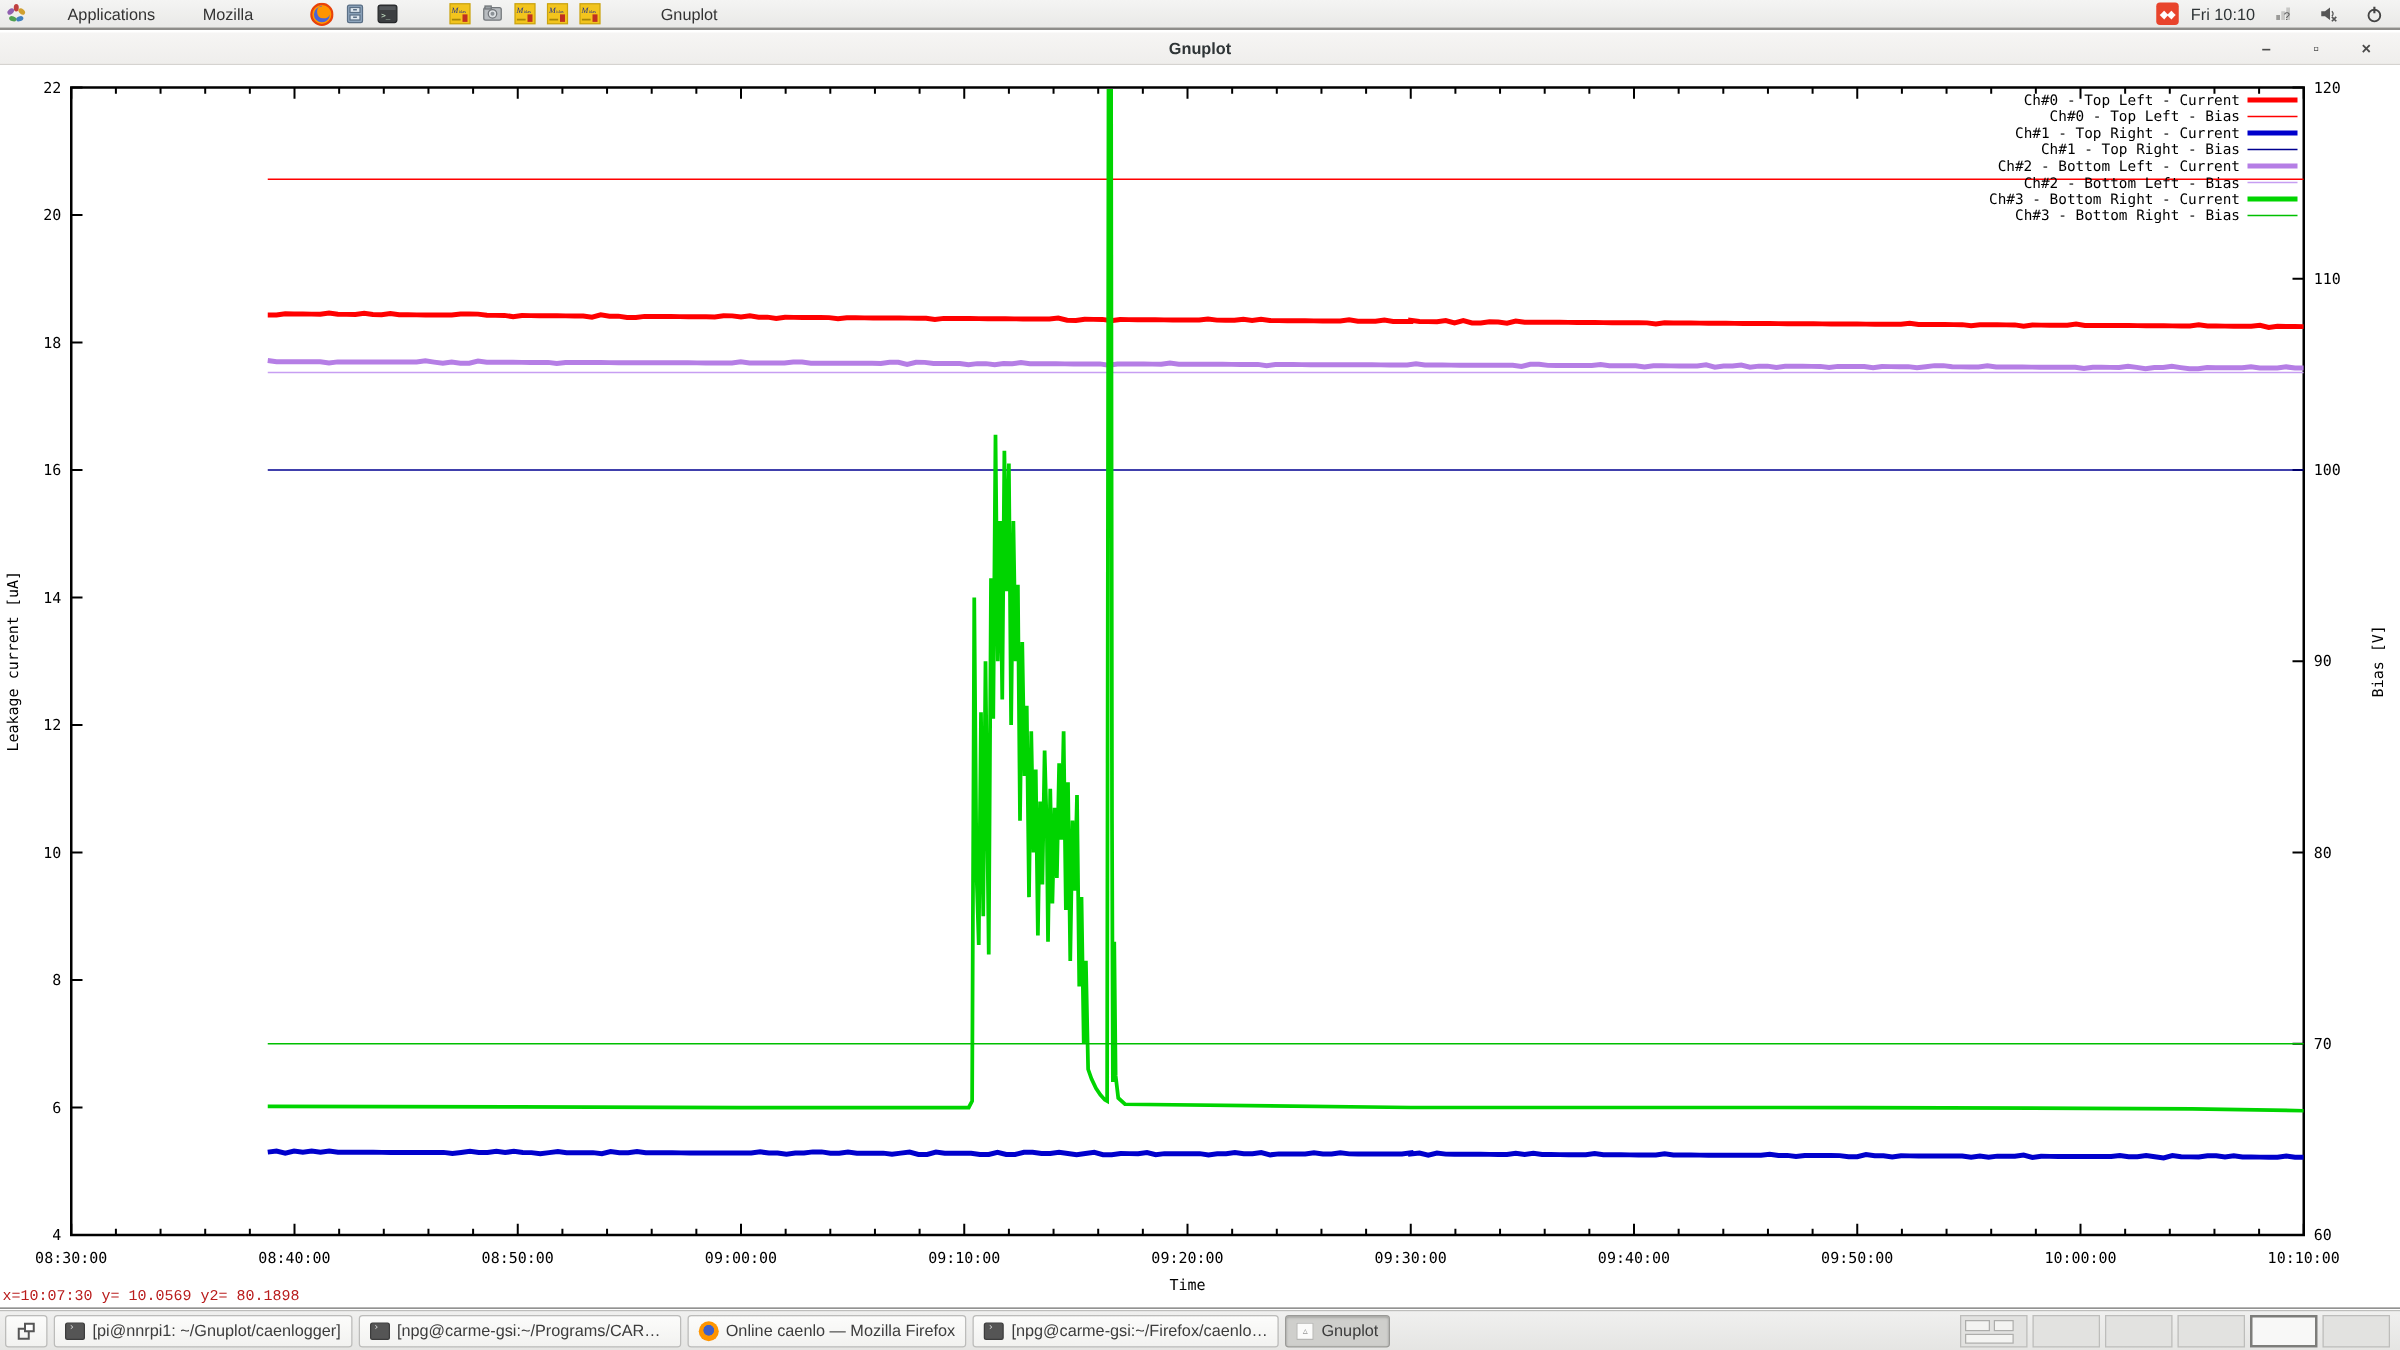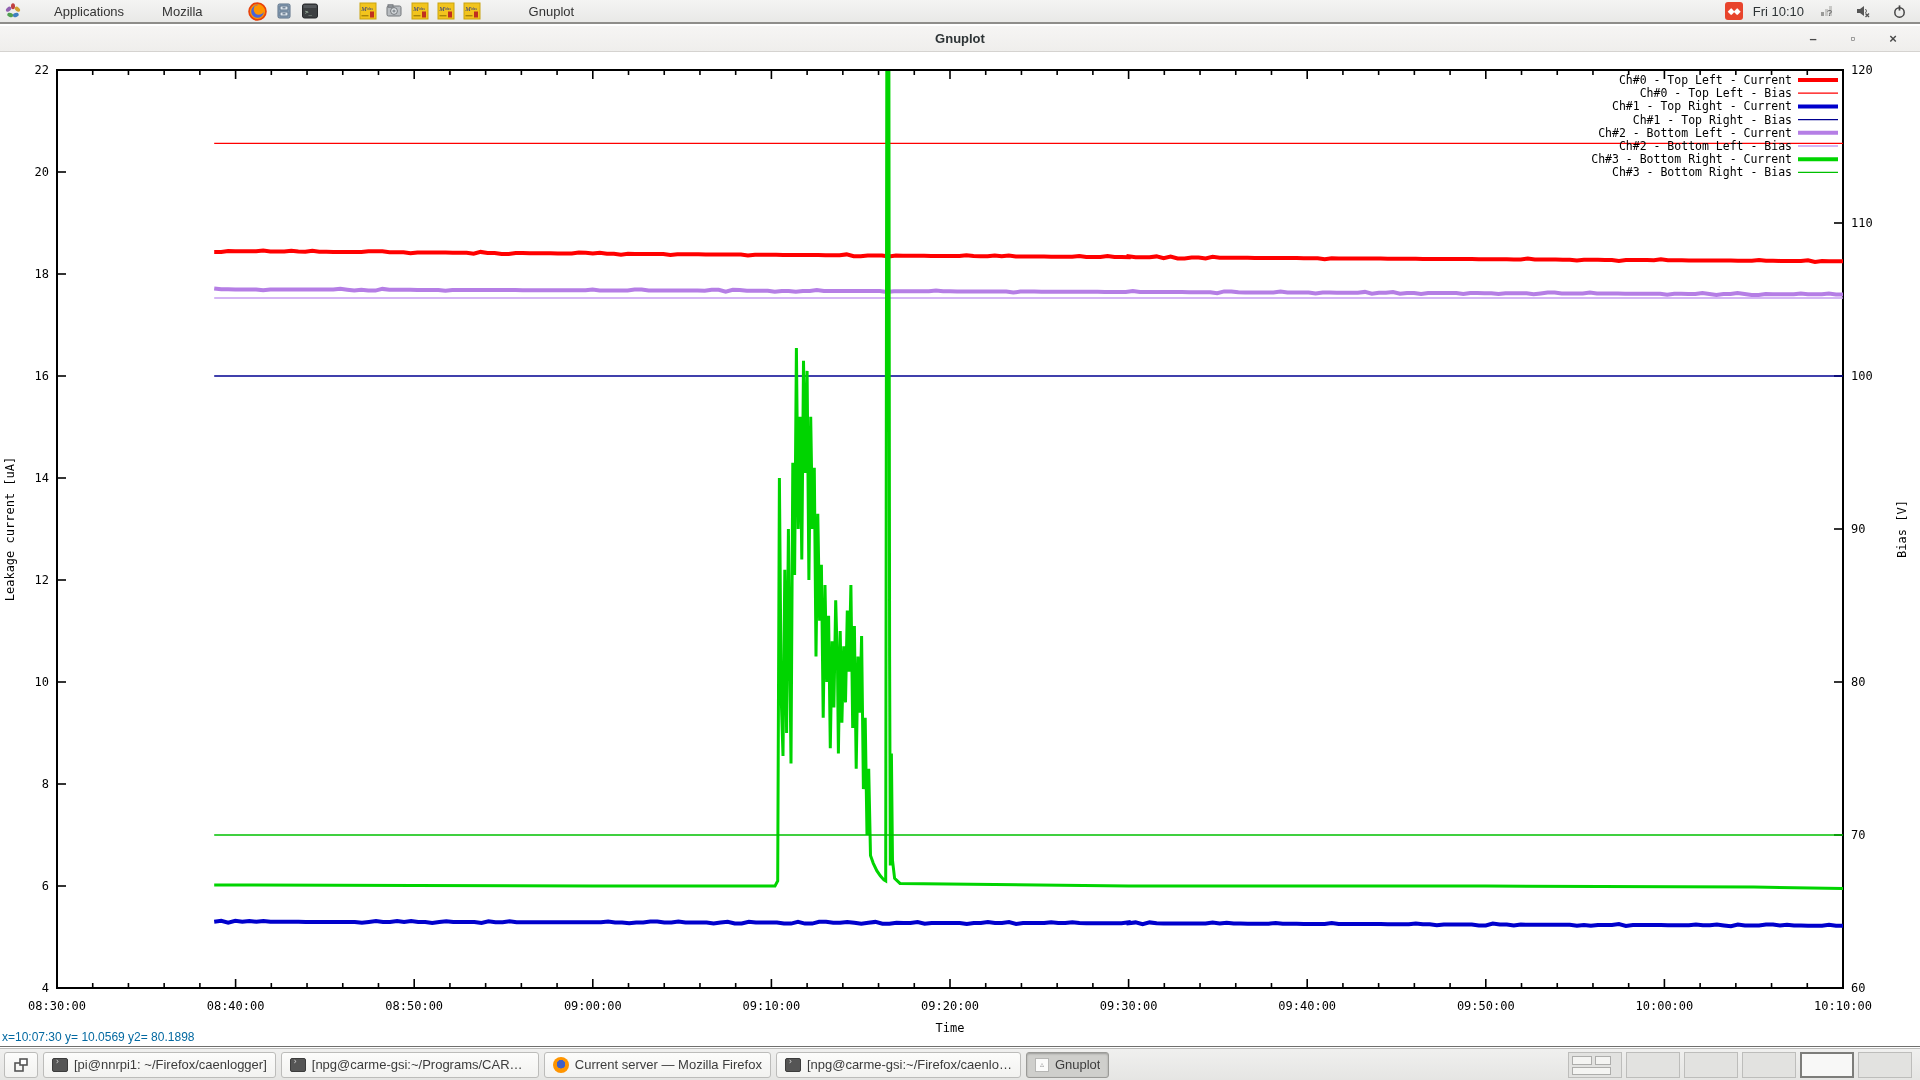--- a/index.html
+++ b/index.html
@@ -26,21 +26,21 @@
     font-size:13px; font-weight:bold; color:#2e3436; }
   #win-controls { position:absolute; right:18px; display:flex; gap:22px; }
   .win-btn { width:18px; height:18px; display:flex; align-items:center; justify-content:center;
     color:#4a4a4a; font-size:13px; font-weight:bold; cursor:default; }
 
   
   #gnuplot-area { position:absolute; left:0; top:52px; width:1920px; height:995px;
     background:#ffffff; border-bottom:1px solid #6f6f6d; }
   #plot-svg { position:absolute; left:0; top:0; }
   #status-line { position:absolute; left:2px; bottom:2px;
-    font-family:Liberation Sans, sans-serif; font-size:12px; color:#0369a1; }
+    font-family:Liberation Mono, monospace; font-size:12px; color:#b91c1c; }
 
   
   #taskbar { position:absolute; left:0; top:1048px; width:1920px; height:32px;
     background:linear-gradient(#f0f0ef,#e5e5e3); border-top:1px solid #bdbdbb;
     display:flex; align-items:center; padding:0 4px; gap:5px; }
   .task-btn { height:26px; border:1px solid #bcbcba; border-radius:3px;
     background:linear-gradient(#fcfcfb,#f2f2f0); display:flex; align-items:center;
     gap:6px; padding:0 8px; font-size:13px; color:#3c3c3c; white-space:nowrap;
     overflow:hidden; cursor:default; }
   .task-btn.active { background:#cfcfcc; border-color:#9a9a97; box-shadow:inset 0 1px 2px rgba(0,0,0,.25); }
@@ -376,29 +376,29 @@
 <div id="taskbar">
   <div class="task-btn" id="show-desktop">
     <svg width="16" height="16" viewBox="0 0 16 16">
       <rect x="2" y="6" width="8" height="8" fill="none" stroke="#555" stroke-width="1.6"></rect>
       <rect x="7" y="2" width="7" height="6" fill="#fff" stroke="#555" stroke-width="1.6"></rect>
     </svg>
   </div>
   <div id="task-items" style="display:flex;gap:5px;">
       <div class="task-btn">
         <span class="term-ico">›</span>
-      <span class="task-label">[pi@nnrpi1: ~/Firefox/caenlogger]</span>
+      <span class="task-label">[pi@nnrpi1: ~/Gnuplot/caenlogger]</span>
       </div>
       <div class="task-btn">
         <span class="term-ico">›</span>
       <span class="task-label">[npg@carme-gsi:~/Programs/CARME…</span>
       </div>
       <div class="task-btn">
         <span class="ff-ico"></span>
-      <span class="task-label">Current server — Mozilla Firefox</span>
+      <span class="task-label">Online caenlo — Mozilla Firefox</span>
       </div>
       <div class="task-btn">
         <span class="term-ico">›</span>
       <span class="task-label">[npg@carme-gsi:~/Firefox/caenlo…</span>
       </div>
       <div class="task-btn active">
         <span class="gp-ico">▵</span>
       <span class="task-label">Gnuplot</span>
       </div>
     </div>

